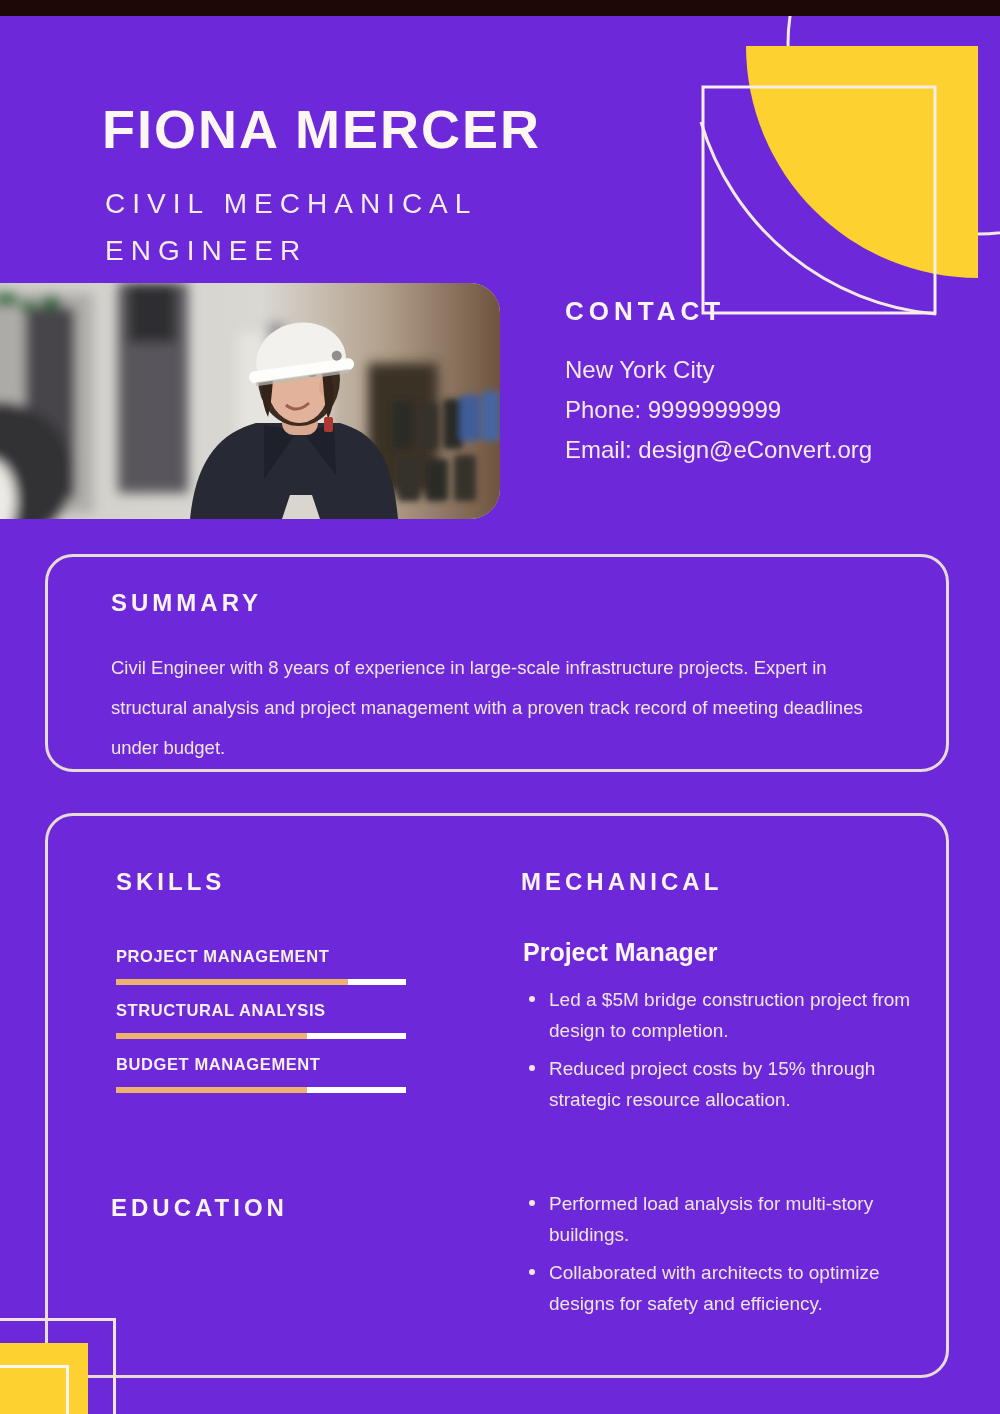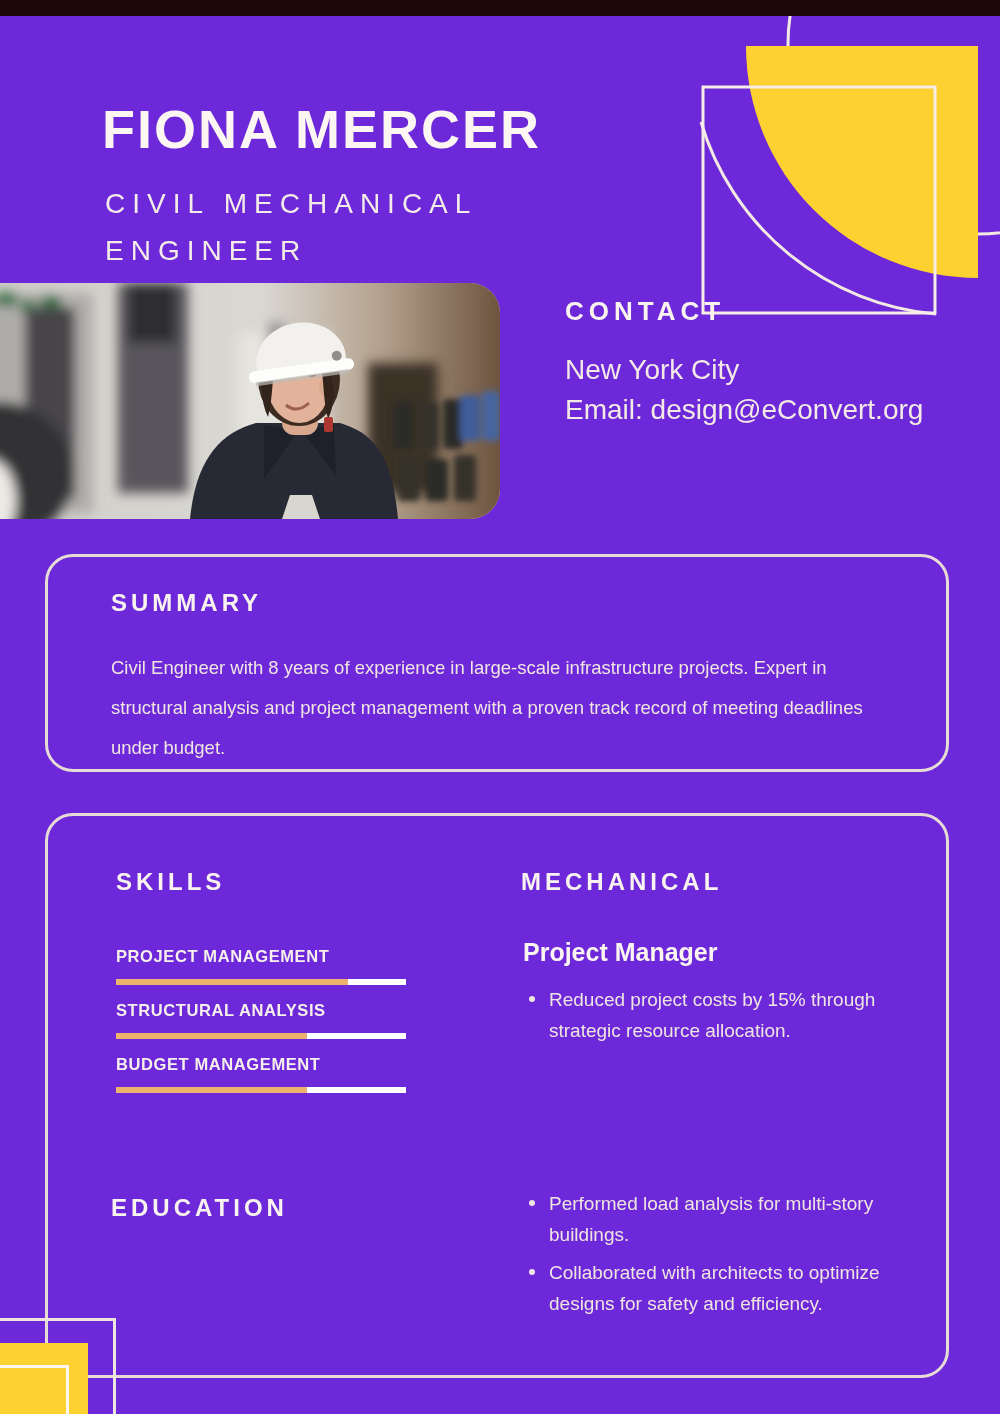--- a/index.html
+++ b/index.html
@@ -24,21 +24,21 @@
     position:absolute;left:-32px;top:267px;width:532px;height:236px;
     border-radius:30px;overflow:hidden;background:#d6d4cf;
   }
   
   .contact-heading{
     position:absolute;left:565px;top:280px;
     font-size:26px;font-weight:800;letter-spacing:5px;color:#f9f3ef;
   }
   .contact-lines{
     position:absolute;left:565px;top:334px;
-    font-size:28px;font-weight:400;line-height:40px;color:#f3eae5;
+    font-size:24px;font-weight:400;line-height:40px;color:#f3eae5;
   }
   
   .round-box{
     position:absolute;left:45px;width:904px;
     border:3px solid #e7dbd6;border-radius:28px;box-sizing:border-box;
   }
   .summary-box{top:538px;height:218px;padding-left:34px;}
   .main-box{top:797px;height:565px;}
   .section-heading{
     position:absolute;font-size:24px;font-weight:800;letter-spacing:4px;color:#f9f3ef;
@@ -165,20 +165,21 @@
           <rect x="284" y="93" width="94" height="4" fill="#bdbcb8" opacity="0.7"></rect>
           <circle cx="368" cy="78" r="5" fill="#8f8e8a"></circle>
         </g>
       </g>
     </svg>
   </div>
 
   <div class="contact-heading">CONTACT</div>
   <div class="contact-lines">
     <div>New York City</div>
+    <div>Phone: 9999999999</div>
     <div>Email: design@eConvert.org</div>
   </div>
 
   <div class="round-box summary-box">
     <div class="section-heading summary-heading">SUMMARY</div>
     <p class="summary-text">Civil Engineer with 8 years of experience in large-scale infrastructure projects. Expert in structural analysis and project management with a proven track record of meeting deadlines under budget.</p>
   </div>
 
   <div class="round-box main-box">
 
@@ -204,20 +205,24 @@
     </div>
 
     <div class="section-heading education-heading">EDUCATION</div>
 
     <div class="section-heading experience-heading">MECHANICAL</div>
 
     <div class="job-title job1-title">Project Manager</div>
     <div class="bullet-list job1-bullets">
       <div class="bullet-item">
         <span class="bullet-dot"></span>
+        <span class="bullet-text">Led a $5M bridge construction project from design to completion.</span>
+      </div>
+      <div class="bullet-item">
+        <span class="bullet-dot"></span>
         <span class="bullet-text">Reduced project costs by 15% through strategic resource allocation.</span>
       </div>
     </div>
 
     <div class="bullet-list job2-bullets">
       <div class="bullet-item">
         <span class="bullet-dot"></span>
         <span class="bullet-text">Performed load analysis for multi-story buildings.</span>
       </div>
       <div class="bullet-item">

